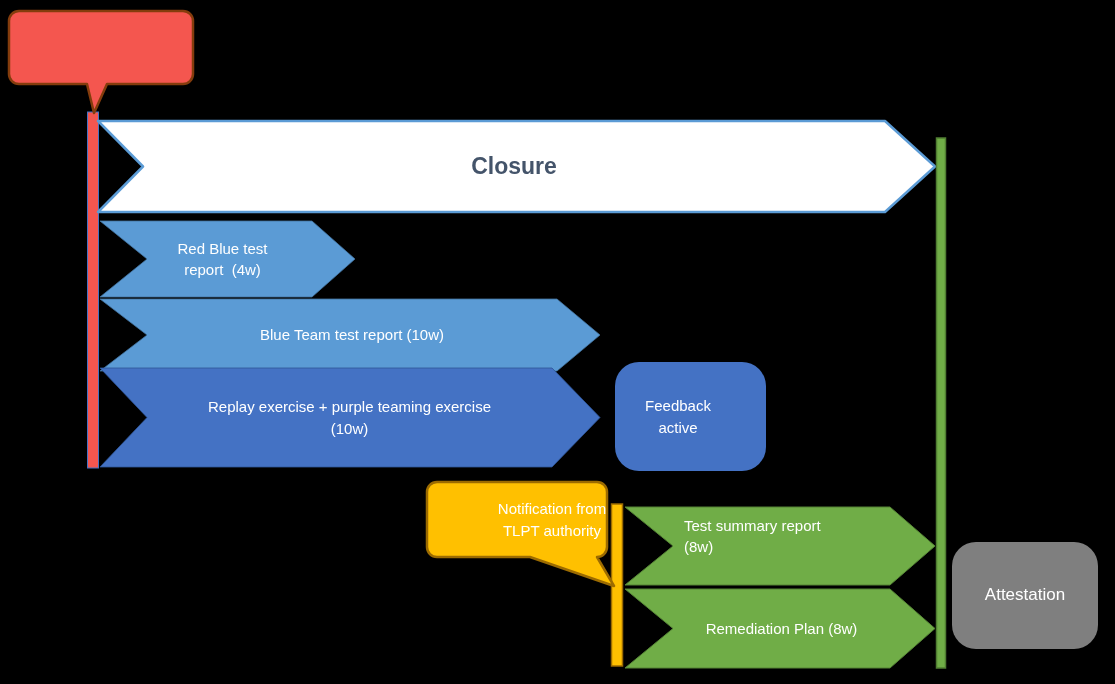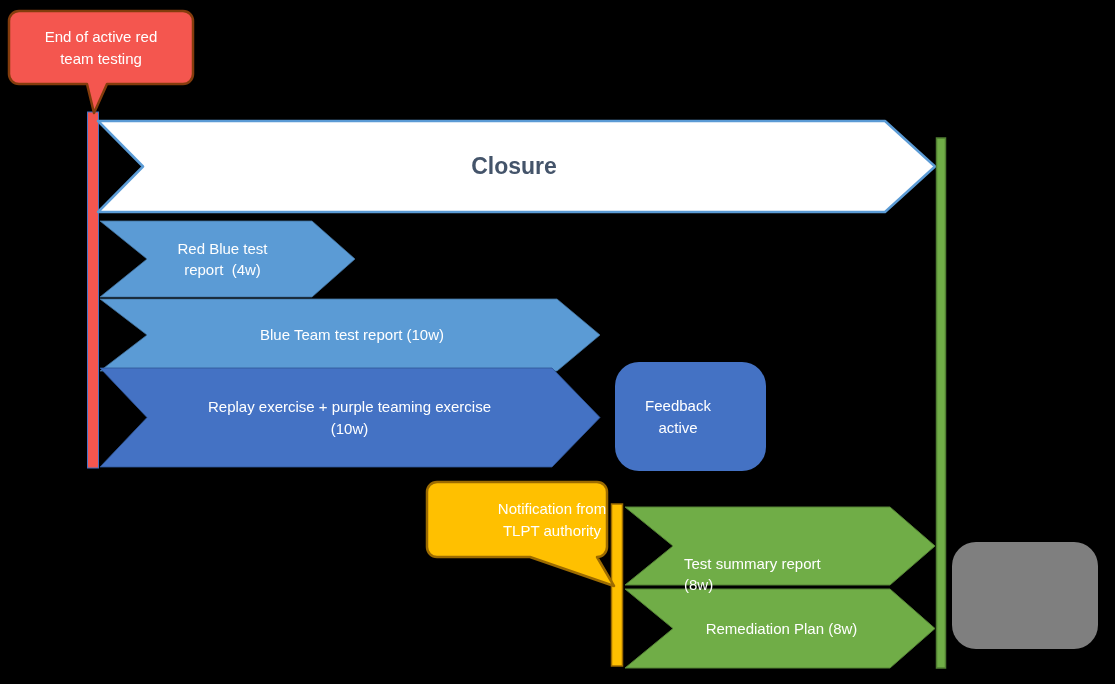--- a/index.html
+++ b/index.html
@@ -53,24 +53,20 @@
 
     <path d="M625,589 H890 L935,628.5 L890,668 H625 L673,628.5 Z" fill="#70AD47" stroke="#548235" stroke-width="1"></path>
 
     <rect x="952" y="542" width="146" height="107" rx="24" fill="#7F7F7F"></rect>
 
     <path d="M19,11 H183 A10,10 0 0 1 193,21 V74 A10,10 0 0 1 183,84 H107 L94,113 L87,84 H19 A10,10 0 0 1 9,74 V21 A10,10 0 0 1 19,11 Z" fill="#F4564F" stroke="#843C0C" stroke-width="2.5" stroke-linejoin="round"></path>
 
     <path d="M437,482 H597 A10,10 0 0 1 607,492 V547 A10,10 0 0 1 597,557 L614,586 L530,557 H437 A10,10 0 0 1 427,547 V492 A10,10 0 0 1 437,482 Z" fill="#FFC000" stroke="#9C6B00" stroke-width="2.5" stroke-linejoin="round"></path>
   </svg>
 
-  <div class="txt" style="left:9px;top:11px;width:184px;height:73px;">
-    <span>End of active red</span>
-    <span>team testing</span>
-  </div>
 
   <div class="txt closure-txt" style="left:143px;top:121px;width:742px;height:91px;">
     <span>Closure</span>
   </div>
 
   <div class="txt" style="left:100px;top:221px;width:245px;height:76px;">
     <span>Red Blue test</span>
     <span>report  (4w)</span>
   </div>
 
@@ -86,23 +82,26 @@
   <div class="txt" style="left:615px;top:362px;width:126px;height:109px;">
     <span>Feedback</span>
     <span>active</span>
   </div>
 
   <div class="txt" style="left:427px;top:482px;width:180px;height:75px;margin-left:35px;">
     <span>Notification from</span>
     <span>TLPT authority</span>
   </div>
 
-  <div class="txt left" style="left:684px;top:535px;width:220px;height:78px;">
+  <div class="txt left" style="left:684px;top:497px;width:220px;height:78px;">
     <span>Test summary report</span>
     <span>(8w)</span>
   </div>
 
   <div class="txt" style="left:673px;top:589px;width:217px;height:79px;">
     <span>Remediation Plan (8w)</span>
   </div>
 
+  <div class="txt attest-txt" style="left:952px;top:542px;width:146px;height:107px;">
+    <span>Attestation</span>
+  </div>
 
 </div>
 
 </body></html>

